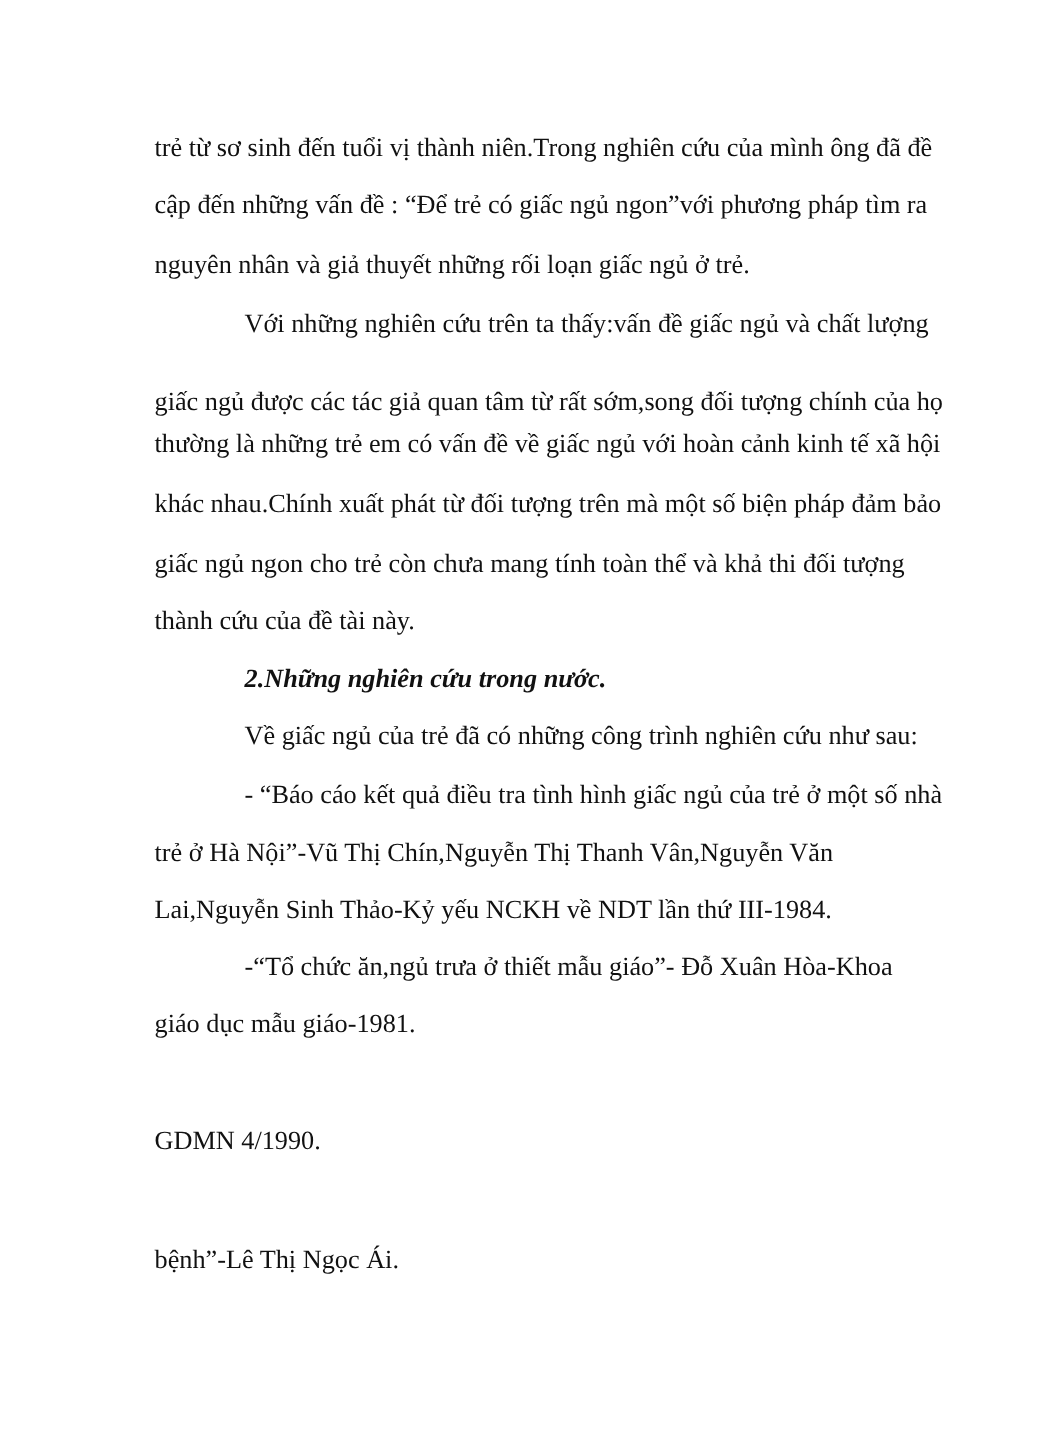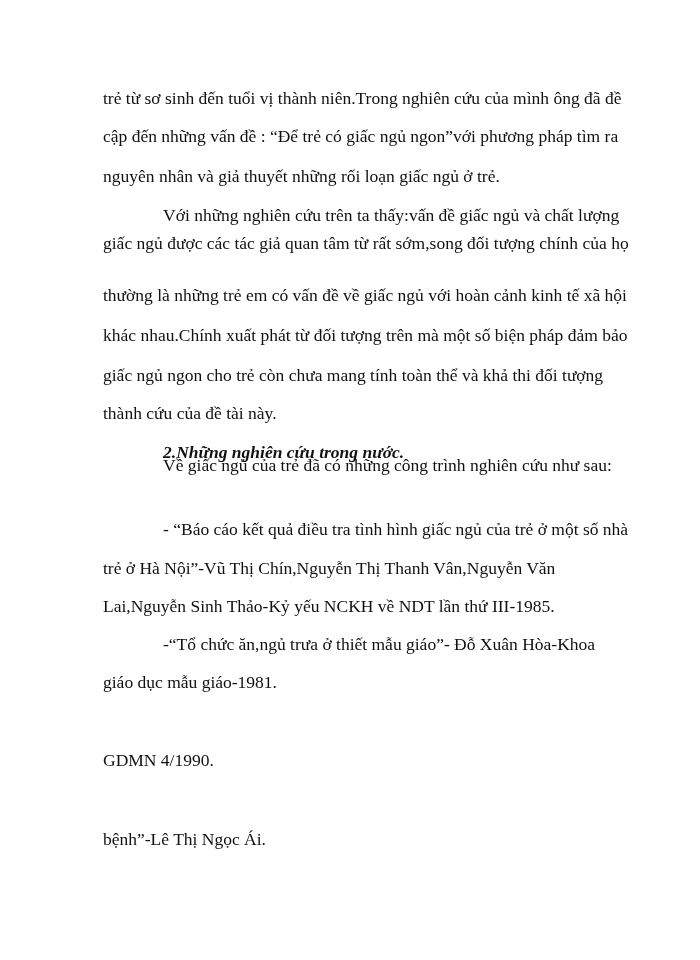--- a/index.html
+++ b/index.html
@@ -39,27 +39,27 @@
     }
   </style>
 </head>
 <body>
 
 <div class="page">
   <div class="line" style="top:87px">trẻ từ sơ sinh đến tuổi vị thành niên.Trong nghiên  cứu của mình ông đã đề</div>
   <div class="line" style="top:125px">cập đến những vấn đề : “Để trẻ có giấc ngủ ngon”với phương pháp tìm ra</div>
   <div class="line" style="top:165px">nguyên nhân và giả thuyết những rối loạn giấc ngủ ở trẻ.</div>
   <div class="line indent" style="top:204px">Với những nghiên  cứu trên ta thấy:vấn đề giấc ngủ và chất lượng</div>
-  <div class="line" style="top:232px">giấc ngủ được các tác giả quan tâm từ rất sớm,song đối tượng chính của họ</div>
+  <div class="line" style="top:256px">giấc ngủ được các tác giả quan tâm từ rất sớm,song đối tượng chính của họ</div>
   <div class="line" style="top:324px">khác nhau.Chính xuất phát từ đối tượng trên mà một số biện pháp đảm bảo</div>
   <div class="line" style="top:284px">thường là những trẻ em có vấn đề về giấc ngủ với hoàn cảnh kinh tế xã hội</div>
   <div class="line" style="top:364px">giấc ngủ ngon cho trẻ còn chưa mang tính toàn thể và khả thi đối tượng</div>
   <div class="line" style="top:402px">thành  cứu của đề tài này.</div>
   <div class="line indent heading" style="top:441px">2.Những nghiên cứu trong nước.</div>
-  <div class="line indent" style="top:454px">Về giấc ngủ của trẻ đã có những công trình nghiên  cứu như sau:</div>
+  <div class="line indent" style="top:479px">Về giấc ngủ của trẻ đã có những công trình nghiên  cứu như sau:</div>
   <div class="line indent" style="top:518px">- “Báo cáo kết quả điều tra tình hình giấc ngủ của trẻ ở một số nhà</div>
   <div class="line" style="top:557px">trẻ ở Hà Nội”-Vũ  Thị Chín,Nguyễn Thị Thanh Vân,Nguyễn Văn</div>
-  <div class="line" style="top:595px">Lai,Nguyễn Sinh Thảo-Kỷ yếu NCKH về NDT lần thứ III-1985.</div>
+  <div class="line" style="top:595px">Lai,Nguyễn Sinh Thảo-Kỷ yếu NCKH về NDT lần thứ III-1984.</div>
   <div class="line indent" style="top:633px">-“Tổ chức ăn,ngủ trưa ở thiết mẫu giáo”-  Đỗ Xuân Hòa-Khoa</div>
   <div class="line" style="top:671px">giáo  dục mẫu giáo-1981.</div>
   <div class="line" style="top:749px">GDMN 4/1990.</div>
   <div class="line" style="top:828px">bệnh”-Lê Thị Ngọc Ái.</div>
 </div>
 
 </body></html>

